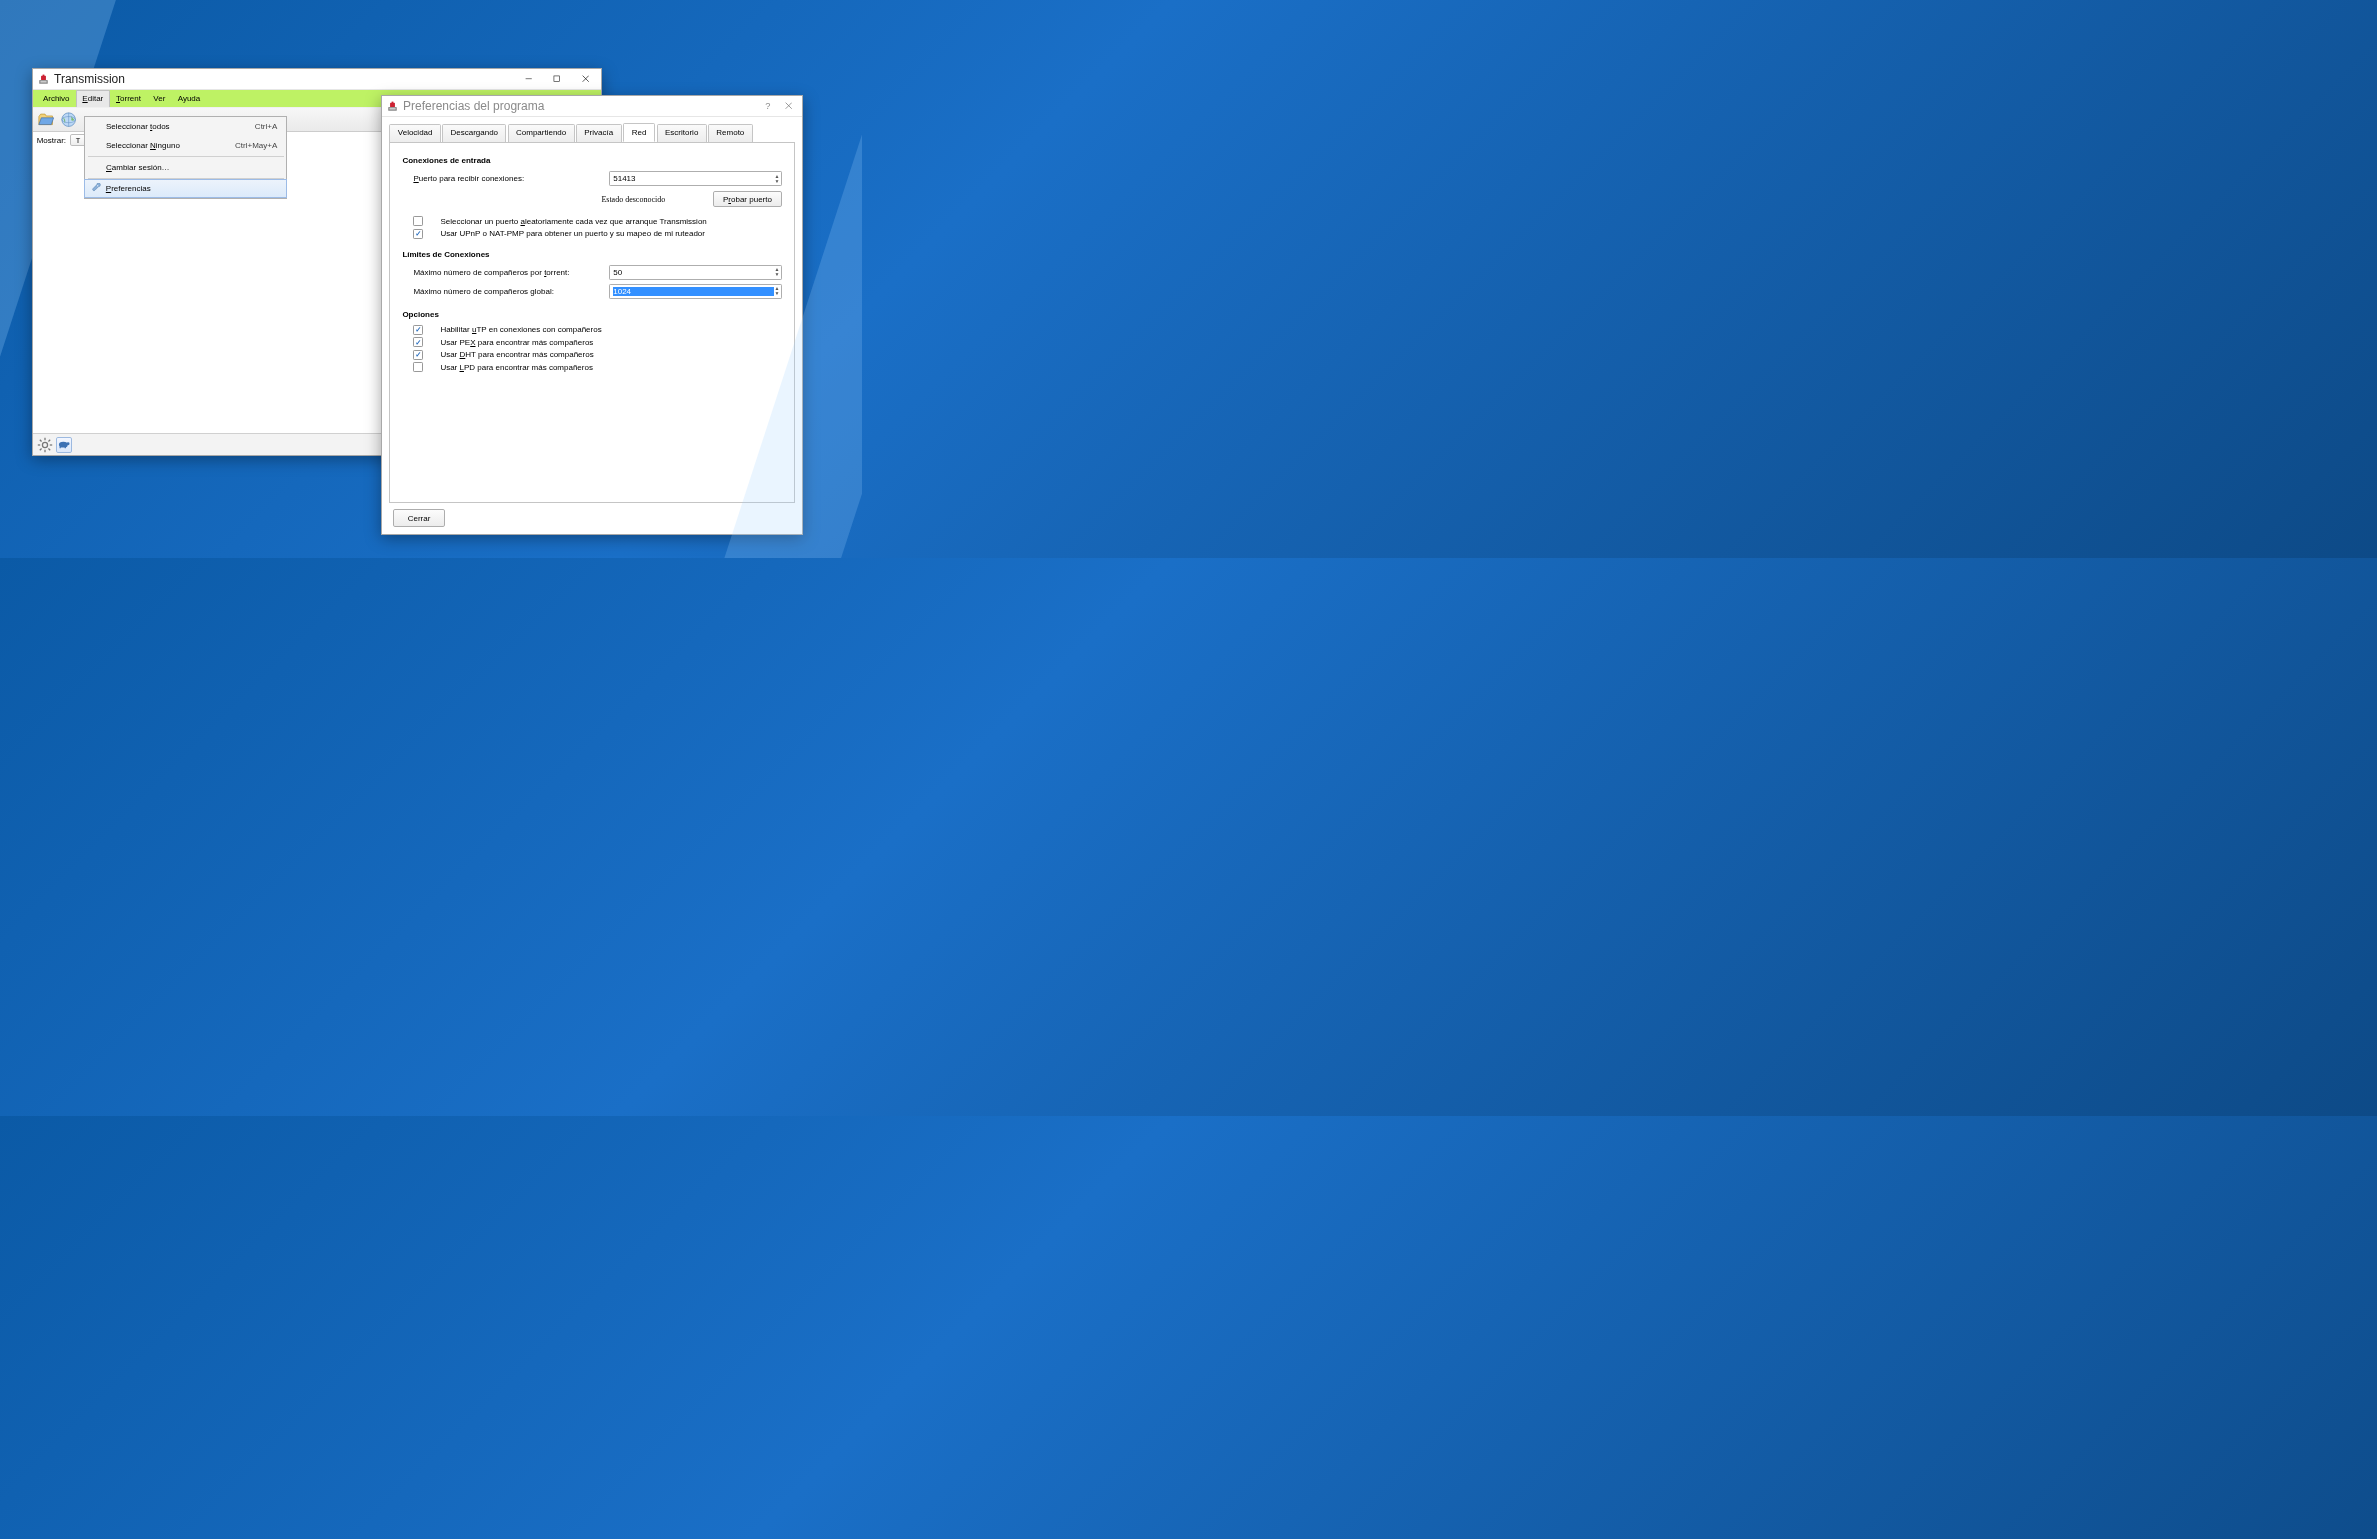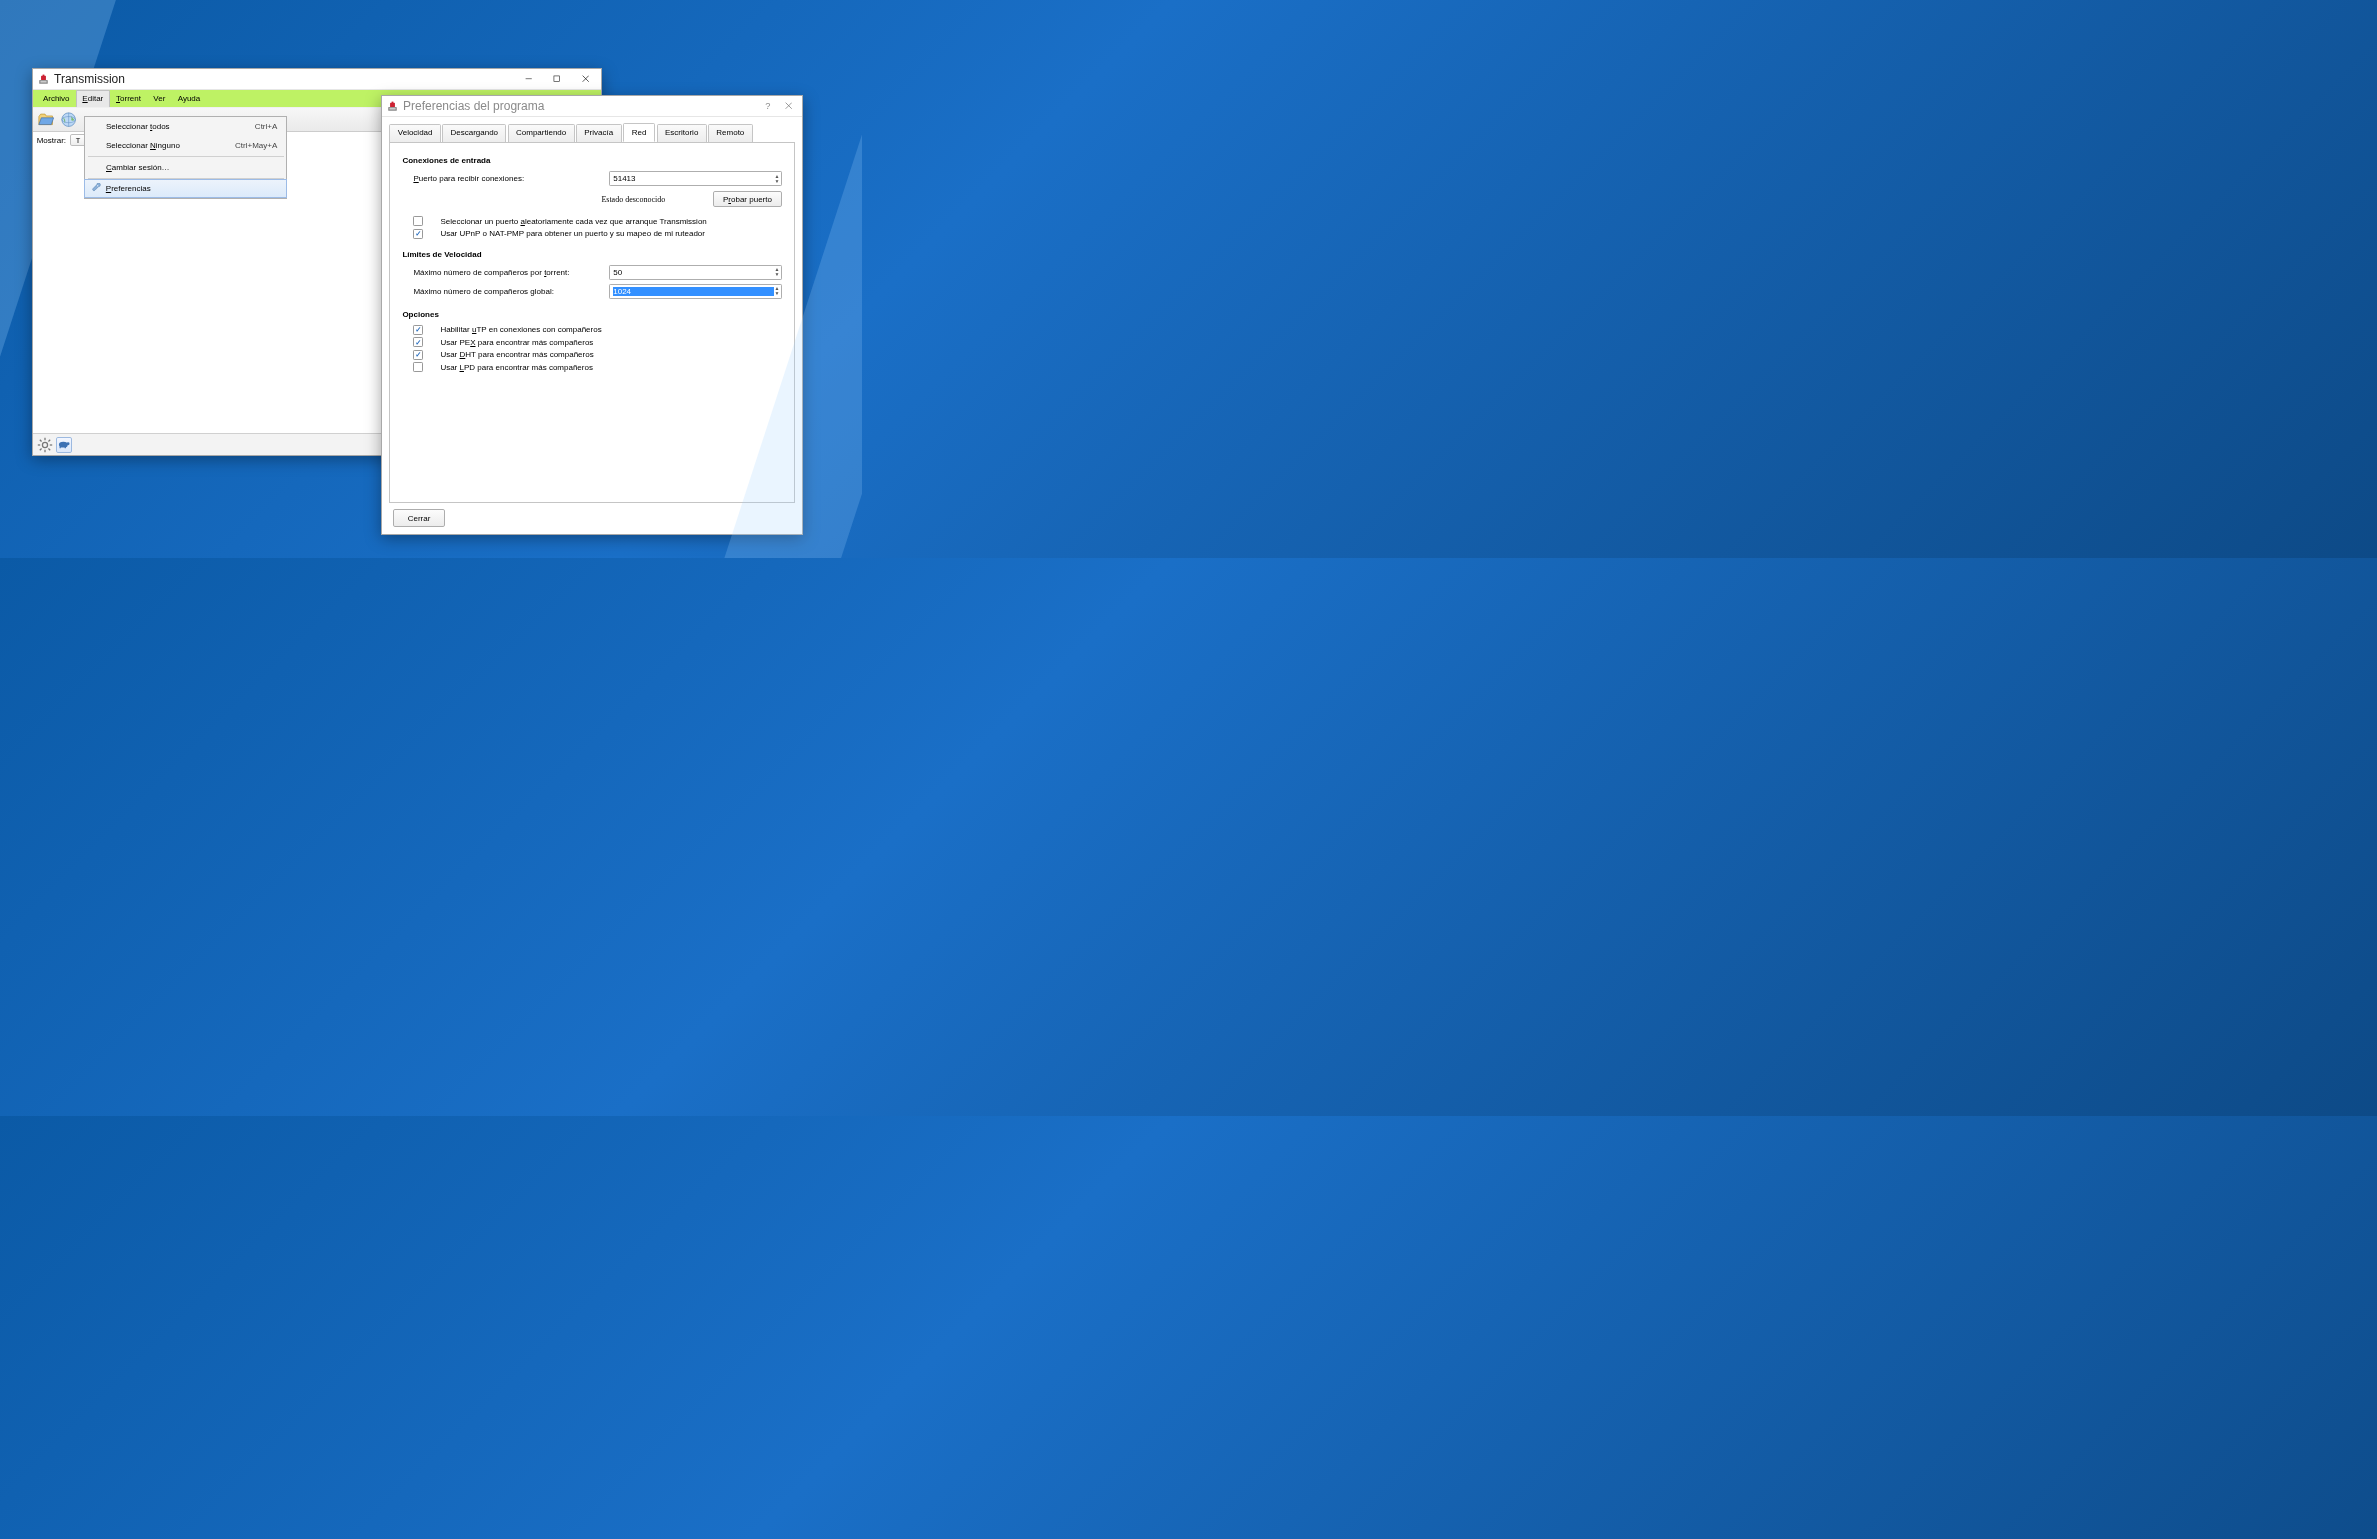--- a/index.html
+++ b/index.html
@@ -255,21 +255,21 @@
       </div>
       <div class="check-row">
         <span class="check"></span>
         <span>Seleccionar un puerto <span class="u">a</span>leatoriamente cada vez que arranque Transmission</span>
       </div>
       <div class="check-row">
         <span class="check checked"></span>
         <span>Usar UPnP o NAT-PMP para obtener un puerto y su mapeo de mi ruteador</span>
       </div>
 
-      <div class="section-title" style="margin-top:11px">Límites de Velocidad</div>
+      <div class="section-title" style="margin-top:11px">Límites de Conexiones</div>
       <div class="row">
         <span class="row-label">Máximo número de compañeros por <span class="u">t</span>orrent:</span>
         <div class="spinbox">
           <input value="50" style="">
           <div class="spin-arrows">
               <span>▲</span>
               <span>▼</span>
             </div>
         </div>
       </div>

